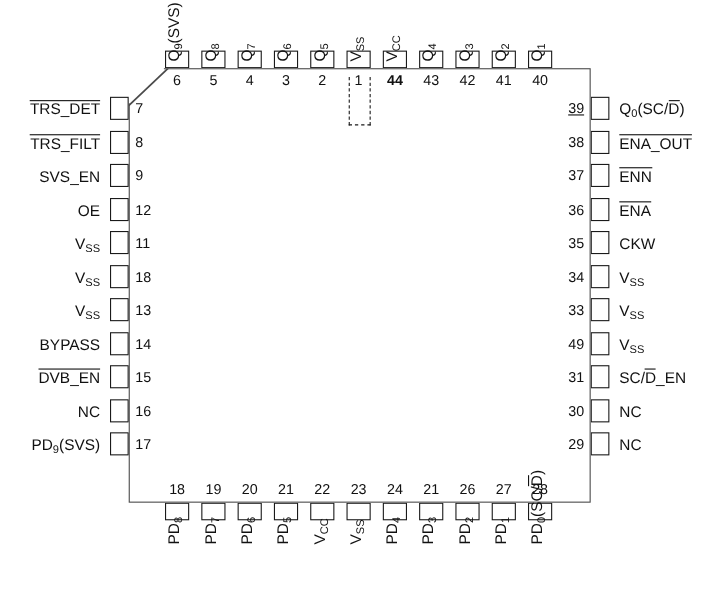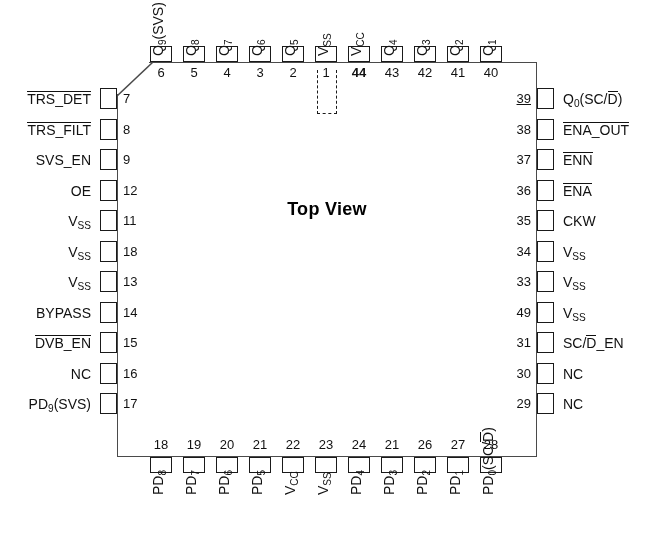--- a/index.html
+++ b/index.html
@@ -142,21 +142,20 @@
   <div class="body-outline"></div>
 
   <div class="chamfer-mask"></div>
   <svg class="chamfer-line" viewBox="0 0 40 40" width="40" height="40">
     <line x1="2" y1="38" x2="38" y2="4" stroke="#4a4a4a" stroke-width="1.6"></line>
   </svg>
 
   <div class="pin1-marker"></div>
 
   <div class="center-label">
-    <div>Top View</div>
   </div>
 
   <div id="pin-layer">
       <div class="pin-box horiz" style="left: 150px; top: 46px;"></div>
       <div class="pin-num top" style="left: 146px; top: 66px;">6</div>
       <div class="sig rot" style="left: 166px; top: 40px;">Q<sub>9</sub>(SVS)</div>
       <div class="pin-box horiz" style="left: 183px; top: 46px;"></div>
       <div class="pin-num top" style="left: 179px; top: 66px;">5</div>
       <div class="sig rot" style="left: 199px; top: 40px;">Q<sub>8</sub></div>
       <div class="pin-box horiz" style="left: 216px; top: 46px;"></div>

